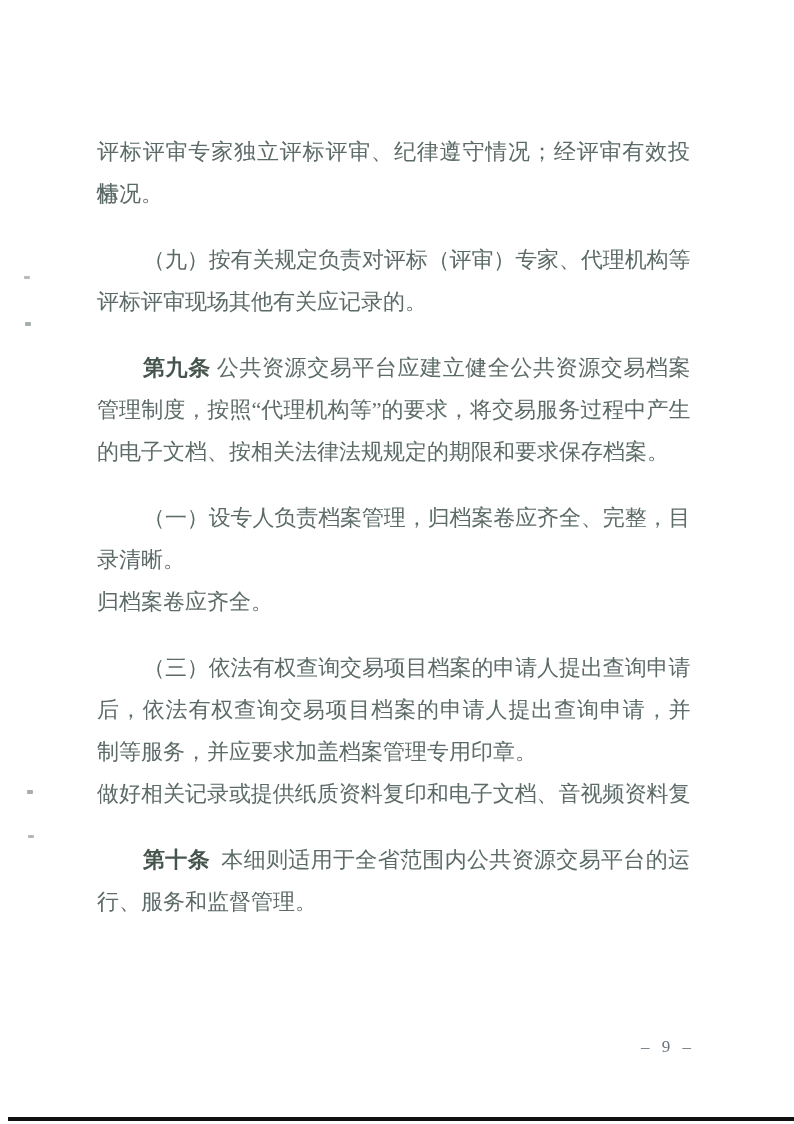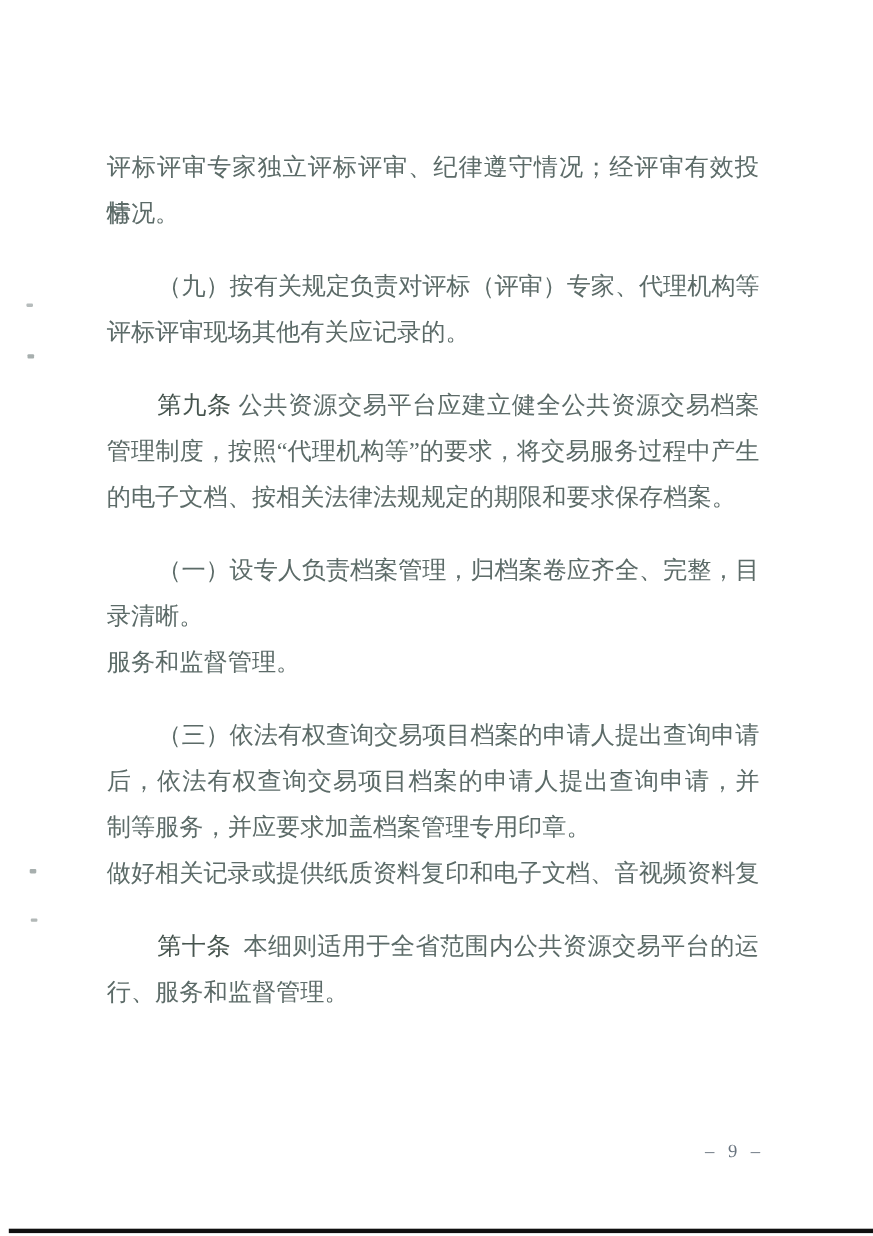--- a/index.html
+++ b/index.html
@@ -33,21 +33,21 @@
     text-align-last: justify;
   }
   .line.indent {
     text-indent: 46px;
     margin-top: 24px;
   }
   .line.tight {
     letter-spacing: -0.5px;
   }
   .line b {
-    font-weight: normal;
+    font-weight: bold;
     color: var(--bold-color, #46544e);
   }
   .page-number {
     position: absolute;
     left: 628px;
     top: 1034px;
     width: 80px;
     text-align: center;
     font-size: 17px;
     line-height: 26px;
@@ -77,21 +77,21 @@
 <div class="doc-body">
     <div class="line fill">评标评审专家独立评标评审、纪律遵守情况；经评审有效投标</div>
     <div class="line">情况。</div>
     <div class="line indent fill tight">（九）按有关规定负责对评标（评审）专家、代理机构等</div>
     <div class="line">评标评审现场其他有关应记录的。</div>
     <div class="line indent fill tight"><b>第九条</b> 公共资源交易平台应建立健全公共资源交易档案</div>
     <div class="line fill tight">管理制度，按照“代理机构等”的要求，将交易服务过程中产生</div>
     <div class="line">的电子文档、按相关法律法规规定的期限和要求保存档案。</div>
     <div class="line indent fill tight">（一）设专人负责档案管理，归档案卷应齐全、完整，目</div>
     <div class="line">录清晰。</div>
-    <div class="line">服务和监督管理。</div>
+    <div class="line">归档案卷应齐全。</div>
     <div class="line indent fill tight">（三）依法有权查询交易项目档案的申请人提出查询申请</div>
     <div class="line fill tight">后，依法有权查询交易项目档案的申请人提出查询申请，并</div>
     <div class="line">制等服务，并应要求加盖档案管理专用印章。</div>
     <div class="line fill tight">做好相关记录或提供纸质资料复印和电子文档、音视频资料复</div>
     <div class="line indent fill"><b>第十条</b> 本细则适用于全省范围内公共资源交易平台的运</div>
     <div class="line">行、服务和监督管理。</div>
   </div>
 
 <div class="page-number">– 9 –</div>
 

